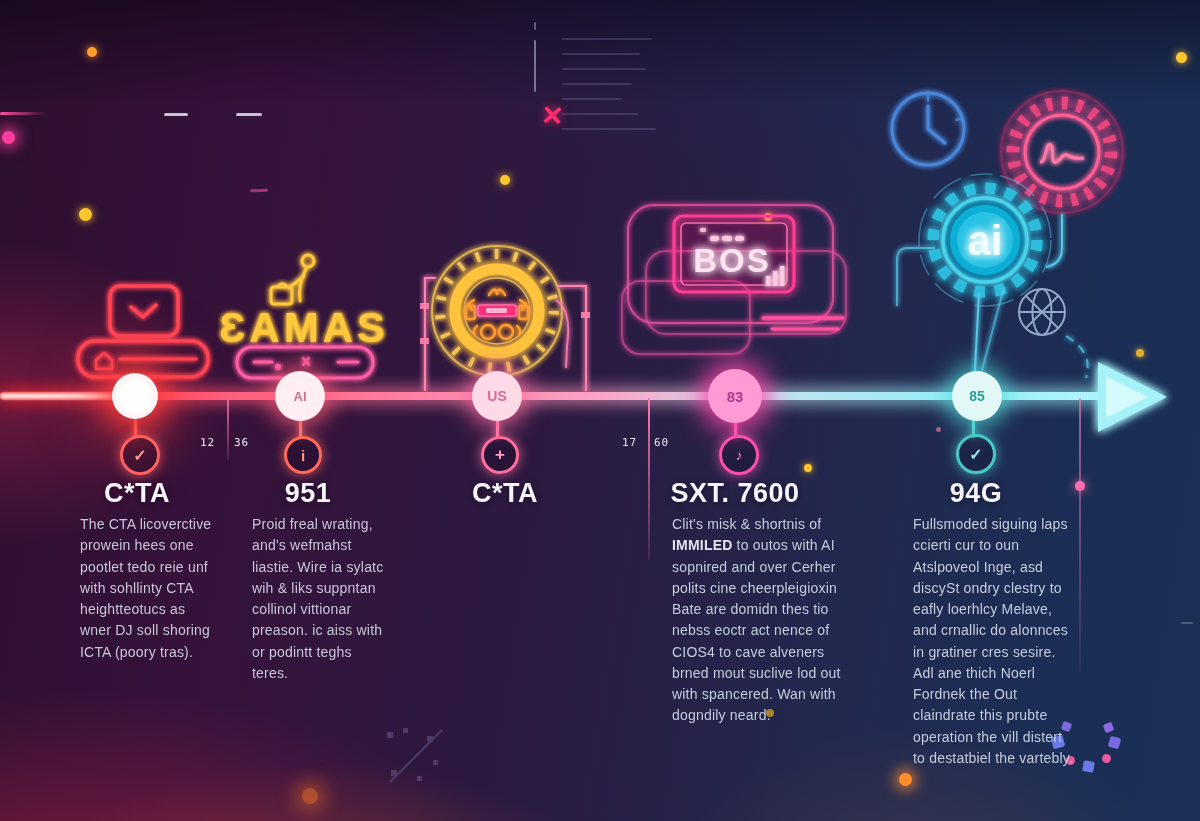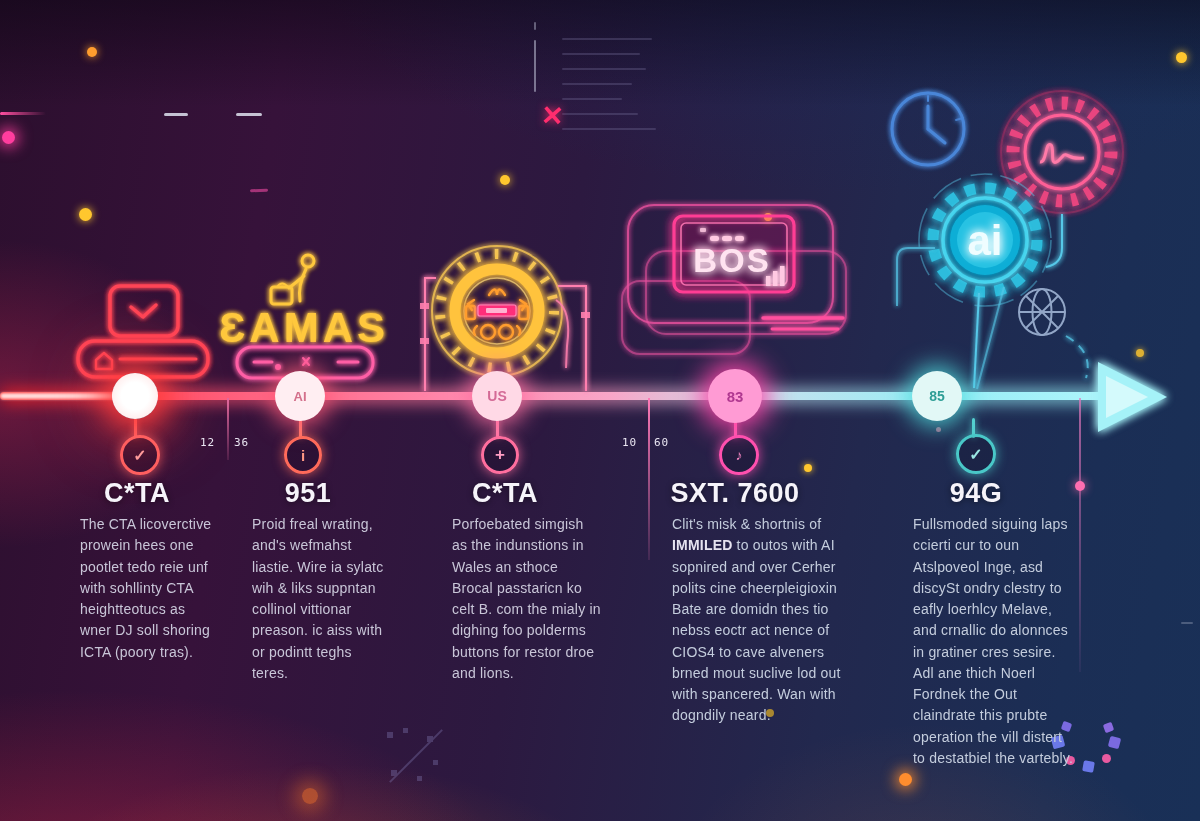--- a/index.html
+++ b/index.html
@@ -245,49 +245,48 @@
     </g>
 
     <polygon points="1098,362 1167,397 1098,432" fill="#a5f2f8" filter="url(#ne2)"></polygon>
     <polygon points="1106,376 1148,397 1106,418" fill="#dcfbfd" opacity=".85"></polygon>
   </svg>
 
   <div class="tl-node" style="left:112px;top:373px;width:46px;height:46px;background:radial-gradient(circle,#ffffff 42%,#ffdede 100%);box-shadow:0 0 28px 10px rgba(255,60,60,.9),0 0 60px 24px rgba(255,60,60,.4);"></div>
   <div class="tl-node" style="left:275px;top:371px;width:50px;height:50px;background:#ffeef2;color:#d4708c;font-size:13px;box-shadow:0 0 22px 6px rgba(255,90,120,.8);">AI</div>
   <div class="tl-node" style="left:472px;top:371px;width:50px;height:50px;background:#ffd9e6;color:#d46a96;font-size:14px;box-shadow:0 0 22px 6px rgba(255,110,160,.8);">US</div>
   <div class="tl-node" style="left:708px;top:369px;width:54px;height:54px;background:#ff9bd4;color:#b03890;font-size:15px;box-shadow:0 0 26px 8px rgba(255,70,170,.9);">83</div>
-  <div class="tl-node" style="left:912px;top:371px;width:50px;height:50px;background:#e2f8f6;color:#2e9e96;font-size:14px;box-shadow:0 0 22px 6px rgba(80,220,220,.8);">85</div>
+  <div class="tl-node" style="left:952px;top:371px;width:50px;height:50px;background:#e2f8f6;color:#2e9e96;font-size:14px;box-shadow:0 0 22px 6px rgba(80,220,220,.8);">85</div>
 
   <div class="stem" style="left:134px;background:#ff6a6a;box-shadow:0 0 6px #ff6a6a;"></div>
   <div class="stem" style="left:299px;background:#ff7a6a;box-shadow:0 0 6px #ff7a6a;"></div>
   <div class="stem" style="left:496px;background:#ff7ba6;box-shadow:0 0 6px #ff7ba6;"></div>
   <div class="stem" style="left:734px;background:#ff5fae;box-shadow:0 0 6px #ff5fae;"></div>
   <div class="stem" style="left:972px;background:#55cfcf;box-shadow:0 0 6px #55cfcf;"></div>
 
   <div class="tl-sub" style="left:120px;top:435px;width:34px;height:34px;border:3px solid #ff5f5f;color:#ff9a9a;font-size:16px;box-shadow:0 0 12px rgba(255,95,95,.8);">✓</div>
   <div class="tl-sub" style="left:284px;top:436px;width:32px;height:32px;border:3px solid #ff6a5a;color:#ff9884;font-size:15px;box-shadow:0 0 12px rgba(255,106,90,.8);">i</div>
   <div class="tl-sub" style="left:481px;top:436px;width:32px;height:32px;border:3px solid #ff6e9e;color:#ff9ec4;font-size:17px;box-shadow:0 0 12px rgba(255,110,158,.8);">+</div>
   <div class="tl-sub" style="left:719px;top:435px;width:34px;height:34px;border:3px solid #ff4fae;color:#ff8ac8;font-size:14px;box-shadow:0 0 12px rgba(255,79,174,.8);">♪</div>
   <div class="tl-sub" style="left:956px;top:434px;width:34px;height:34px;border:3px solid #49c8c8;color:#9be8e4;font-size:16px;box-shadow:0 0 12px rgba(73,200,200,.8);">✓</div>
 
   <div class="tick" style="left:200px;top:436px;">12</div>
   <div class="tick" style="left:234px;top:436px;">36</div>
   <div class="vline" style="left:227px;top:398px;width:2px;height:62px;background:linear-gradient(#e06aa0,rgba(224,106,160,.15));"></div>
-  <div class="tick" style="left:622px;top:436px;">10</div>
+  <div class="tick" style="left:622px;top:436px;">17</div>
   <div class="tick" style="left:654px;top:436px;">60</div>
   <div class="vline" style="left:648px;top:398px;width:2px;height:162px;background:linear-gradient(#ff7ab8,rgba(255,122,184,.12));"></div>
 
   <div class="vline" style="left:1079px;top:398px;width:2px;height:274px;background:linear-gradient(rgba(230,120,190,.7),rgba(150,90,160,.1));"></div>
   <div class="dot" style="left:1075px;top:481px;width:10px;height:10px;background:#ff6eb0;box-shadow:0 0 10px rgba(255,110,176,.9);z-index:5;"></div>
 
   <div class="ms-title" style="left:57px;width:160px;">C*TA</div>
   <div class="ms-title" style="left:228px;width:160px;">951</div>
   <div class="ms-title" style="left:425px;width:160px;">C*TA</div>
   <div class="ms-title" style="left:645px;width:180px;">SXT. 7600</div>
   <div class="ms-title" style="left:896px;width:160px;">94G</div>
 
   <div class="ms-body" style="left:80px;width:140px;">The CTA licoverctive prowein hees one pootlet tedo reie unf with sohllinty CTA heightteotucs as wner DJ soll shoring ICTA (poory tras).</div>
   <div class="ms-body" style="left:252px;width:132px;">Proid freal wrating, and's wefmahst liastie. Wire ia sylatc wih &amp; liks suppntan collinol vittionar preason. ic aiss with or podintt teghs teres.</div>
-  <div class="ms-body" style="left:452px;width:150px;">Porfoebated simgish as the indunstions in Wales an sthoce Brocal passtaricn ko celt B. com the mialy in dighing foo polderms buttons for restor droe and lions.</div>
   <div class="ms-body blue" style="left:672px;width:170px;"><span>Clit's misk &amp; shortnis of </span><b>IMMILED</b><span> to outos with AI sopnired and over Cerher polits cine cheerpleigioxin Bate are domidn thes tio nebss eoctr act nence of CIOS4 to cave alveners brned mout suclive lod out with spancered. Wan with dogndily neard.</span></div>
   <div class="ms-body blue" style="left:913px;width:160px;">Fullsmoded siguing laps ccierti cur to oun Atslpoveol Inge, asd discySt ondry clestry to eafly loerhlcy Melave, and crnallic do alonnces in gratiner cres sesire. Adl ane thich Noerl Fordnek the Out claindrate this prubte operation the vill distert to destatbiel the vartebly.</div>
 
 </div>
 
 </body></html>

